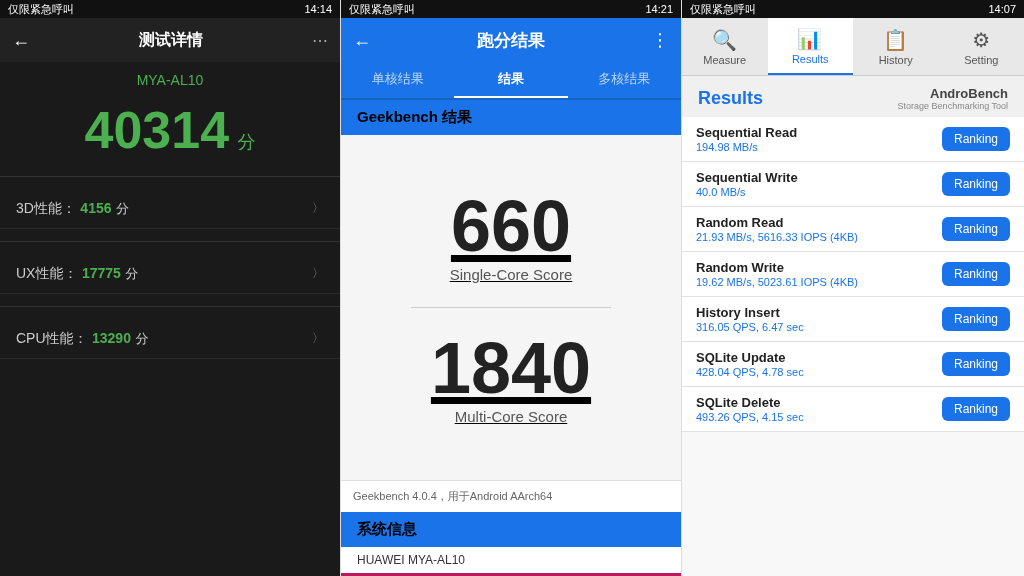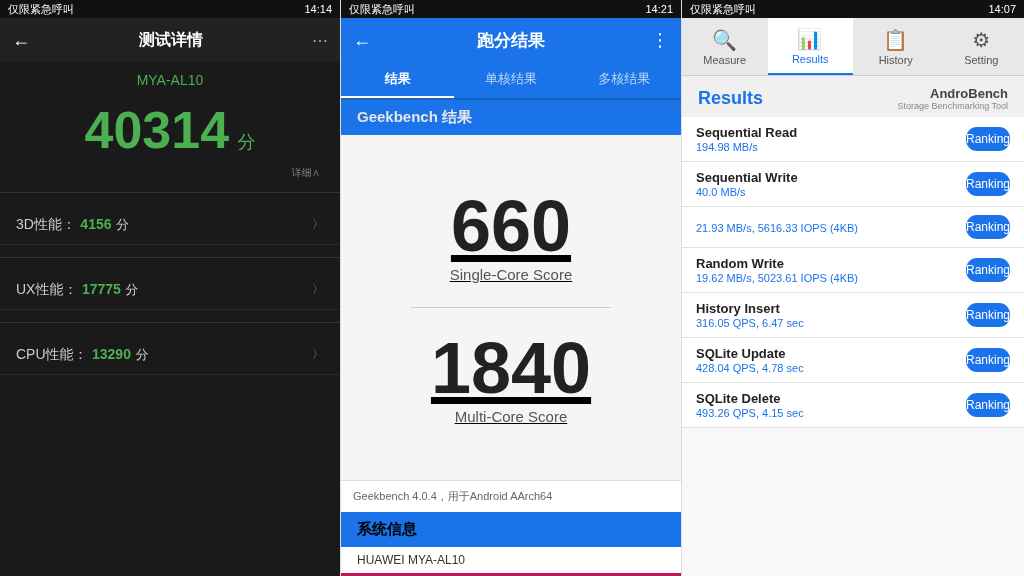--- a/index.html
+++ b/index.html
@@ -151,21 +151,21 @@
       font-size: 13px;
       cursor: pointer;
     }
     .p2-tab.active {
       color: #fff;
       border-bottom: 2px solid #fff;
       font-weight: bold;
     }
     .p2-section-header {
       background: #1a73e8;
-      color: #e5e5e5;
+      color: #000000;
       font-size: 15px;
       font-weight: bold;
       padding: 8px 16px;
     }
     .p2-content {
       background: #f5f5f5;
       flex: 1;
       display: flex;
       flex-direction: column;
       align-items: center;
@@ -316,22 +316,22 @@
     }
     .p3-result-value {
       font-size: 11px;
       color: #1a73e8;
       margin-top: 1px;
     }
     .ranking-btn {
       background: #1a73e8;
       color: #fff;
       border: none;
-      border-radius: 11px;
-      padding: 5px 0;
+      border-radius: 6px;
+      padding: 5px 12px;
       font-size: 12px;
       cursor: pointer;
       white-space: nowrap;
     }
   </style>
 </head>
 <body>
 
 <div class="panel1">
   <div class="status-bar">
@@ -340,23 +340,20 @@
   </div>
   <div class="nav-bar">
     <span class="nav-back">←</span>
     <span class="nav-bar-title">测试详情</span>
     <span class="nav-share">⋯</span>
   </div>
   <div class="device-name">MYA-AL10</div>
   <div class="main-score">
     <span class="main-score-value">40314</span>
     <span class="main-score-unit">分</span>
-  </div>
-  <div class="details-link">
-    <span>详细</span><span>∧</span>
   </div>
   <div class="divider"></div>
   <div class="score-row">
     <div>
       <span style="color:#ccc;font-size:14px;">3D性能：</span>
       <span style="color:#4CAF50;font-size:14px;font-weight:bold;">4156</span>
       <span style="color:#ccc;font-size:13px;">分</span>
     </div>
     <span class="score-row-chevron">〉</span>
   </div>
@@ -384,25 +381,25 @@
   <div class="p2-status-bar">
     <span>仅限紧急呼叫</span>
     <span>14:21</span>
   </div>
   <div class="p2-nav-bar">
     <span class="p2-nav-back">←</span>
     <span class="p2-nav-title">跑分结果</span>
     <span class="p2-nav-more">⋮</span>
   </div>
   <div class="p2-tabs">
+    <div class="p2-tab">
+      <span>单核结果</span>
+    </div>
     <div class="p2-tab active">
       <span>结果</span>
-    </div>
-    <div class="p2-tab">
-      <span>单核结果</span>
     </div>
     <div class="p2-tab">
       <span>多核结果</span>
     </div>
   </div>
   <div class="p2-section-header">Geekbench 结果</div>
   <div class="p2-content">
     <div class="score-block">
       <div class="score-big">660</div>
       <div class="score-label">Single-Core Score</div>
@@ -458,20 +455,21 @@
   </div>
       <div class="p3-result-item">
     <div class="p3-result-info">
       <div class="p3-result-name">Sequential Write</div>
       <div class="p3-result-value">40.0 MB/s</div>
     </div>
     <button class="ranking-btn">Ranking</button>
   </div>
       <div class="p3-result-item">
     <div class="p3-result-info">
+      <div class="p3-result-name">Random Read</div>
       <div class="p3-result-value">21.93 MB/s, 5616.33 IOPS (4KB)</div>
     </div>
     <button class="ranking-btn">Ranking</button>
   </div>
       <div class="p3-result-item">
     <div class="p3-result-info">
       <div class="p3-result-name">Random Write</div>
       <div class="p3-result-value">19.62 MB/s, 5023.61 IOPS (4KB)</div>
     </div>
     <button class="ranking-btn">Ranking</button>

